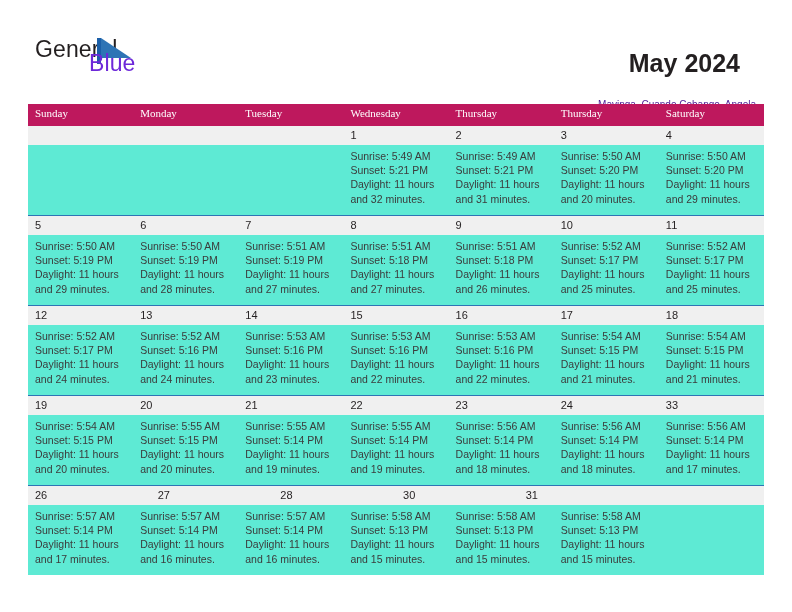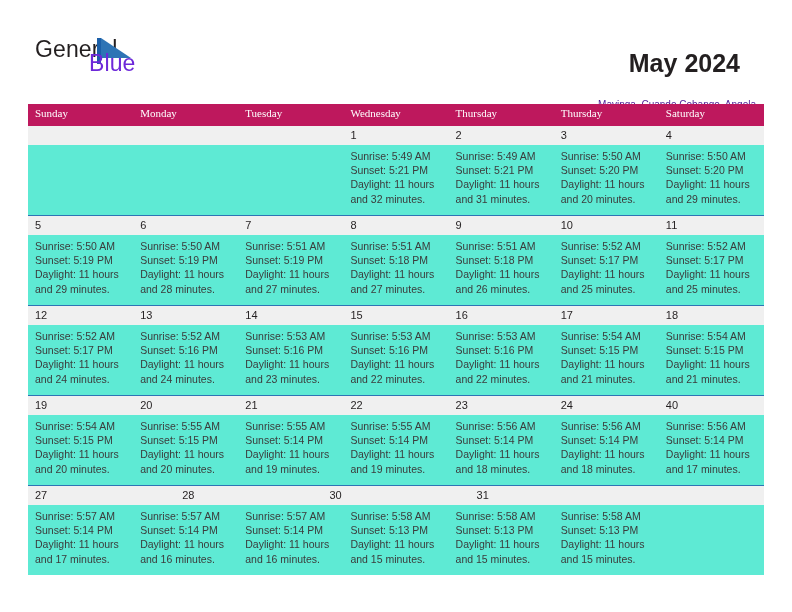--- a/index.html
+++ b/index.html
@@ -342,21 +342,21 @@
           </div>
         </div>
         <div class="week">
           <div class="week-numbers">
             <div class="daynum-cell">19</div>
             <div class="daynum-cell">20</div>
             <div class="daynum-cell">21</div>
             <div class="daynum-cell">22</div>
             <div class="daynum-cell">23</div>
             <div class="daynum-cell">24</div>
-            <div class="daynum-cell">40</div>
+            <div class="daynum-cell">33</div>
           </div>
           <div class="week-body">
             <div class="detail-cell">
               <div class="detail-line">Sunrise: 5:54 AM</div>
               <div class="detail-line">Sunset: 5:15 PM</div>
               <div class="detail-line">Daylight: 11 hours</div>
               <div class="detail-line">and 20 minutes.</div>
             </div>
             <div class="detail-cell">
               <div class="detail-line">Sunrise: 5:55 AM</div>
@@ -391,20 +391,21 @@
             <div class="detail-cell">
               <div class="detail-line">Sunrise: 5:56 AM</div>
               <div class="detail-line">Sunset: 5:14 PM</div>
               <div class="detail-line">Daylight: 11 hours</div>
               <div class="detail-line">and 17 minutes.</div>
             </div>
           </div>
         </div>
         <div class="week">
           <div class="week-numbers">
+            <div class="daynum-cell">26</div>
             <div class="daynum-cell">27</div>
             <div class="daynum-cell">28</div>
             <div class="daynum-cell">30</div>
             <div class="daynum-cell">31</div>
             <div class="daynum-cell"></div>
           </div>
           <div class="week-body">
             <div class="detail-cell">
               <div class="detail-line">Sunrise: 5:57 AM</div>
               <div class="detail-line">Sunset: 5:14 PM</div>

